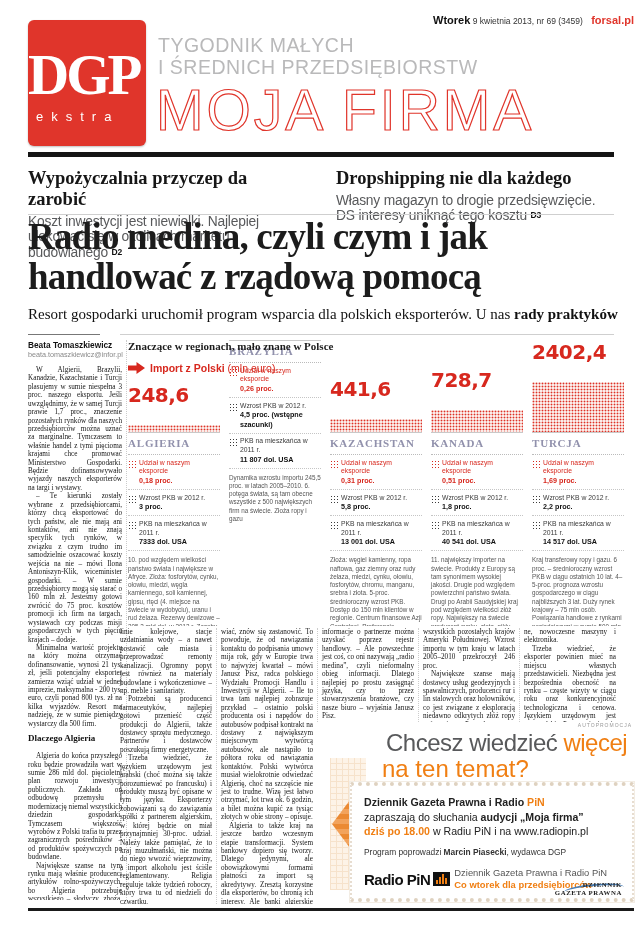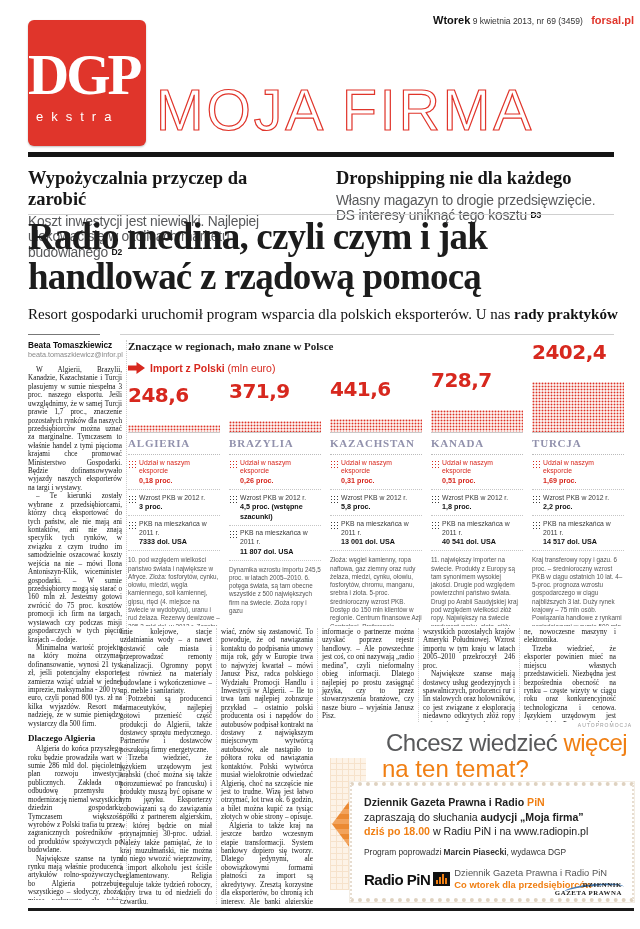--- a/index.html
+++ b/index.html
@@ -43,21 +43,21 @@
   .rule-lead{position:absolute;left:120px;top:334px;width:494px;height:1px;background:#cfcfcf}
 
   
   .col1{position:absolute;left:28px;top:340px;width:94px;height:560px;overflow:hidden;
         border-right:1px dotted #ccc;padding-right:4px}
   .by-name{font-weight:700;font-size:8.3px}
   .by-email{font-size:7.2px;color:#888;margin-bottom:7px}
   .b-p{margin:0;font-family:"Liberation Serif",serif;font-size:7.2px;line-height:1.17;
        text-align:justify;hyphens:auto;text-indent:8px;color:#151515}
   .b-p.cont{text-indent:0}
-  .b-sub{margin:5px 0 2px;font-family:"Liberation Serif",serif;font-size:9px;font-weight:700}
+  .b-sub{margin:5px 0 9px;font-family:"Liberation Serif",serif;font-size:9px;font-weight:700}
 
   
   .chart{position:absolute;left:128px;top:340px;width:496px;height:286px;overflow:hidden}
   .chart-title{position:absolute;left:0;top:0;z-index:2;font-family:"Liberation Serif",serif;
                font-weight:700;font-size:11px;color:#1c1c1c}
   .chart-legend{position:absolute;left:0;top:22px;z-index:2;display:flex;align-items:center;
                 gap:5px;font-size:10.5px;color:#d7281e}
   .chart-legend .leg-b{font-weight:700}
   .chart-cols{display:grid;grid-template-columns:repeat(5,1fr);gap:9px}
   .c-barzone{height:92px;display:flex;flex-direction:column;justify-content:flex-end}
@@ -130,20 +130,24 @@
   <div class="topbar">
     <span class="day">Wtorek</span>
     <span class="issue">9 kwietnia 2013, nr 69 (3459)</span>
     <span class="site">forsal.pl</span>
   </div>
 
   <div class="logo">
     <div class="logo-dgp">DGP</div>
     <div class="logo-sub">ekstra</div>
   </div>
+  <div class="tagline">
+    <div>TYGODNIK MAŁYCH</div>
+    <div>I ŚREDNICH PRZEDSIĘBIORSTW</div>
+  </div>
   <div class="mast-title">MOJA FIRMA</div>
   <div class="rule-black"></div>
 
   <div class="teasers">
     <div class="teaser">
       <h2>Wypożyczalnia przyczep da zarobić</h2>
       <p><span>Koszt inwestycji jest niewielki. Najlepiej ulokować się w okolicach marketu budowlanego</span> <span class="pref">D2</span></p>
     </div>
     <div class="teaser">
       <h2>Dropshipping nie dla każdego</h2>
@@ -204,24 +208,20 @@
           <div class="c-stat">
             <span class="stat-grid-icon"></span>
             <div class="c-stat-text">
               <div class="c-stat-label">PKB na mieszkańca w 2011 r.</div>
               <div class="c-stat-value">7333 dol. USA</div>
             </div>
           </div>
           <div class="c-note">10. pod względem wielkości państwo świata i największe w Afryce. Złoża: fosforytów, cynku, ołowiu, miedzi, węgla kamiennego, soli kamiennej, gipsu, rtęci (4. miejsce na świecie w wydobyciu), uranu i rud żelaza. Rezerwy dewizowe – 205,2 mld dol. w 2012 r. Zasoby ropy ok. 4 mld ton</div>
         </div>
         <div class="c-col">
-          <div class="c-barzone">
-            <div class="c-val">371,9</div>
-            <div class="c-bar" style="height: 11px;"></div>
-          </div>
           <div class="c-name">BRAZYLIA</div>
           <div class="c-stat red">
             <span class="stat-grid-icon"></span>
             <div class="c-stat-text">
               <div class="c-stat-label">Udział w naszym eksporcie</div>
               <div class="c-stat-value">0,26 proc.</div>
             </div>
           </div>
           <div class="c-stat">
             <span class="stat-grid-icon"></span>

